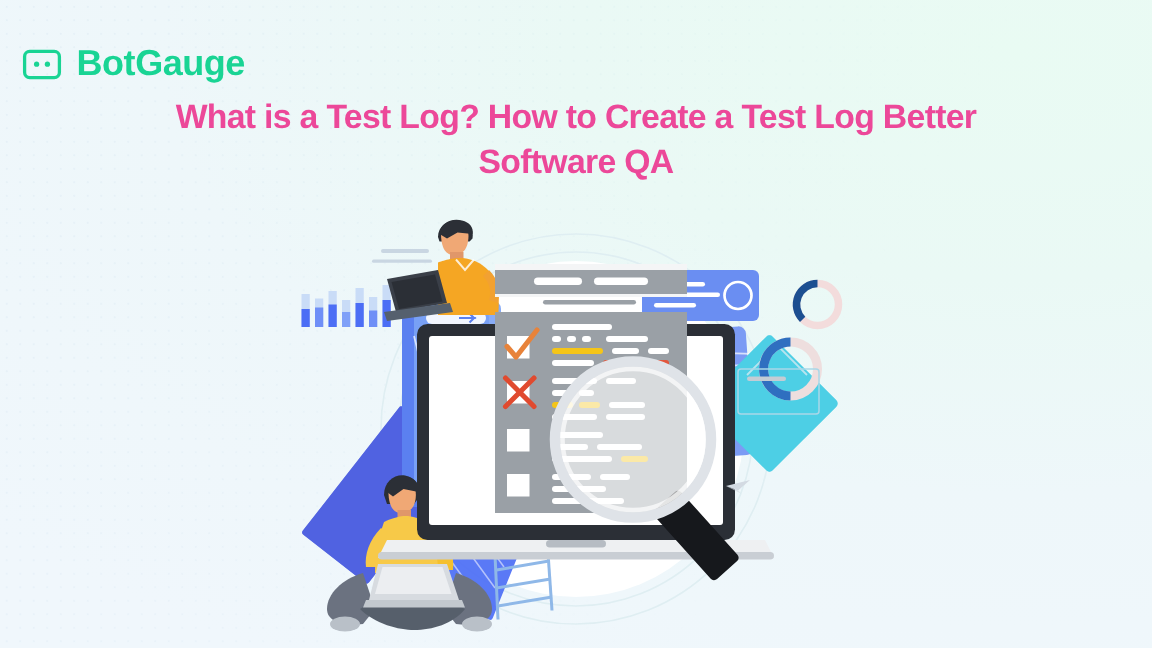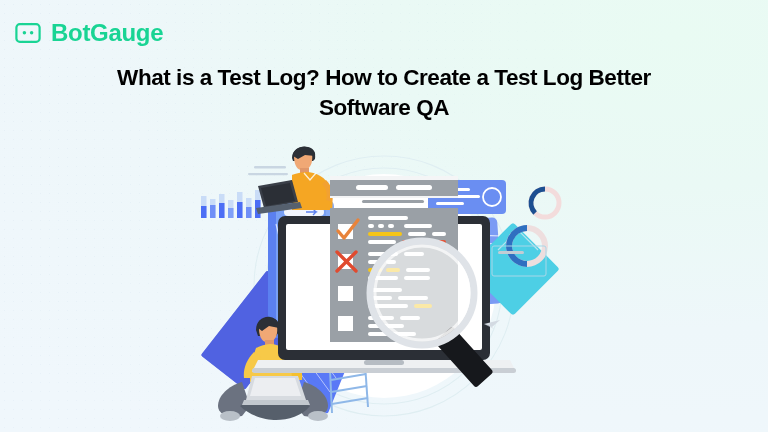--- a/index.html
+++ b/index.html
@@ -16,35 +16,35 @@
     position:absolute; inset:0;
     background-image: radial-gradient(rgba(120,160,200,.085) 0.9px, transparent 1px);
     background-size:9px 9px;
     -webkit-mask-image: linear-gradient(118deg, rgba(0,0,0,.85) 0%, rgba(0,0,0,.45) 42%, rgba(0,0,0,0) 70%);
     mask-image: linear-gradient(118deg, rgba(0,0,0,.85) 0%, rgba(0,0,0,.45) 42%, rgba(0,0,0,0) 70%);
     pointer-events:none;
   }
 
   
   .brand{
-    position:absolute; left:14px; top:19px;
+    position:absolute; left:14px; top:29px;
     display:flex; align-items:center; gap:9px;
   }
   .brand-mark{ width:28px; height:28px; display:block; }
   .brand-name{
     font-size:24px; font-weight:bold; letter-spacing:-.3px;
     color:#19d494; line-height:1;
   }
 
   
   .headline{
     position:absolute; left:0; right:0; top:63px;
     text-align:center;
     font-size:22.5px; font-weight:bold; line-height:1.33;
-    color:#000000; letter-spacing:-.45px;
+    color:#ec4899; letter-spacing:-.45px;
     padding:0 88px;
   }
 
   
   .illus{ position:absolute; left:180px; top:128px; width:404px; height:300px; }
   .illus svg{ display:block; width:100%; height:100%; }
 </style>
 </head>
 <body>
 

